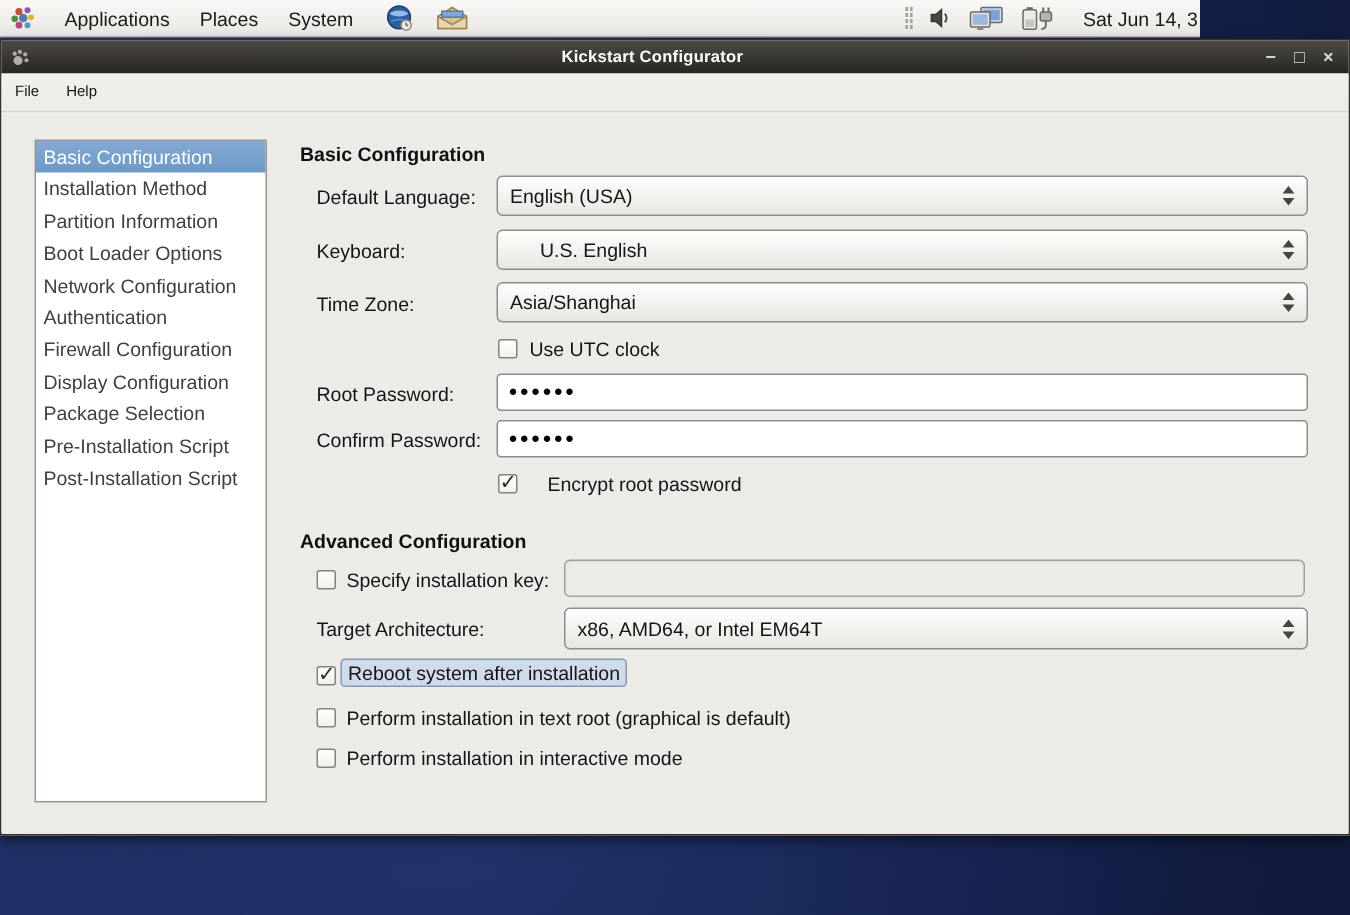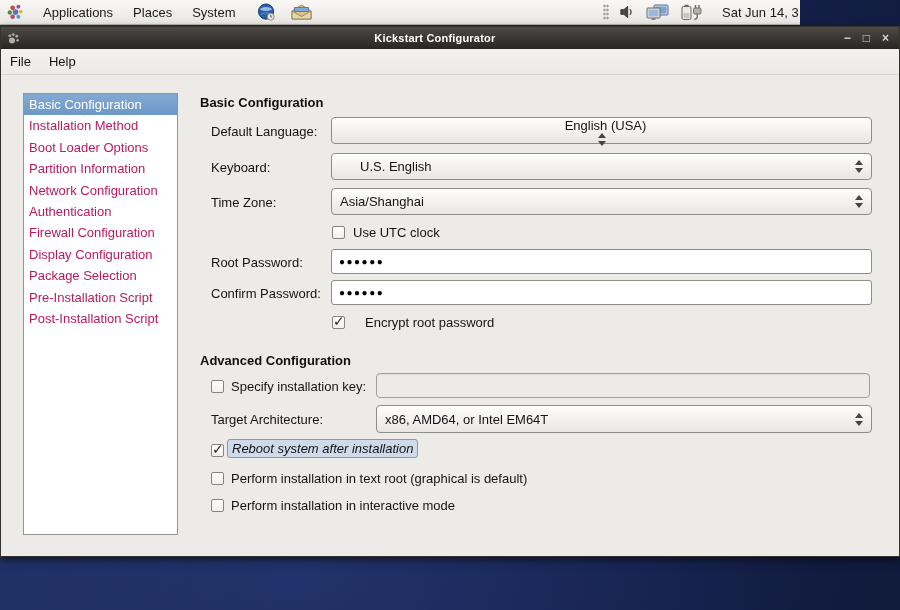--- a/index.html
+++ b/index.html
@@ -38,32 +38,32 @@
     background:linear-gradient(#4d4a45,#282623);
     color:#fff;
   }
   .titlebar-icon{margin:0 6px;display:flex;align-items:center;}
   .title{flex:1;text-align:center;font-weight:bold;font-size:11px;letter-spacing:.2px;}
   .win-btns{display:flex;align-items:center;gap:12px;padding-right:10px;color:#d8d6d1;font-size:12px;font-weight:bold;}
   .win-btn{cursor:default;line-height:1;}
   .menubar{
     height:25px;background:linear-gradient(#f3f1ee,#edebe8);
     border-bottom:1px solid #d8d5cf;
-    display:flex;align-items:center;font-size:13px;color:#121212;text-align:right;
+    display:flex;align-items:center;font-size:10px;color:#121212;text-align:right;
   }
   .menubar-item{padding:0 9px;height:100%;display:flex;align-items:center;}
   .content{position:relative;height:480px;background:#edebe8;}
   
   .sidebar{
     position:absolute;left:22px;top:18px;width:153px;height:440px;
     background:#fff;border:1px solid #97948f;
   }
   .side-item{
     height:21.4px;line-height:21.4px;padding-left:5px;
-    font-size:13px;color:#be185d;white-space:nowrap;cursor:default;
+    font-size:13px;color:#404040;white-space:nowrap;cursor:default;
   }
   .side-item.selected{
     background:linear-gradient(#84aad4,#6c98c6);color:#ffffff;
   }
   
   .h-section{position:absolute;left:199px;font-size:13px;font-weight:bold;color:#101010;}
   .flabel{position:absolute;font-size:13px;color:#141414;white-space:nowrap;}
   .combo{
     position:absolute;height:27px;box-sizing:border-box;
     border:1px solid #8f8d87;border-radius:4px;
@@ -89,21 +89,20 @@
   }
   .checkbox[data-checked="true"]::after{
     content:"✓";position:absolute;left:0px;top:-4px;
     font-size:14px;font-weight:bold;color:#2c2a27;
   }
   .cblabel{position:absolute;font-size:13px;color:#141414;white-space:nowrap;}
   .focus-label{
     position:absolute;font-size:13px;color:#141414;white-space:nowrap;
     background:#cfdaeb;border:1px solid #8398ba;border-radius:3px;
     padding:1px 4px;
-    font-style:italic;
   }
 </style>
 </head>
 <body>
 
 <div class="panel">
   <div class="panel-left">
     <span class="panel-logo">
       <svg width="19" height="19" viewBox="0 0 20 20">
         <circle cx="7" cy="5" r="2.5" fill="#c94b38"></circle>
@@ -191,35 +190,35 @@
   <div class="menubar">
     <span class="menubar-item">File</span>
     <span class="menubar-item">Help</span>
   </div>
 
   <div class="content">
 
     <div class="sidebar">
       <div class="side-item selected">Basic Configuration</div>
       <div class="side-item">Installation Method</div>
+      <div class="side-item">Partition Information</div>
       <div class="side-item">Boot Loader Options</div>
-      <div class="side-item">Partition Information</div>
       <div class="side-item">Network Configuration</div>
       <div class="side-item">Authentication</div>
       <div class="side-item">Firewall Configuration</div>
       <div class="side-item">Display Configuration</div>
       <div class="side-item">Package Selection</div>
       <div class="side-item">Pre-Installation Script</div>
       <div class="side-item">Post-Installation Script</div>
     </div>
 
     <div class="h-section" style="top:20px;">Basic Configuration</div>
 
     <div class="flabel" style="left:210px;top:49px;">Default Language:</div>
-    <div class="combo" style="left:330px;top:42px;width:541px;flex-direction:column;">
+    <div class="combo" style="left:330px;top:42px;width:541px;">
       <span class="combo-value">English (USA)</span>
       <span class="spin">
           <span class="arr-up"></span>
           <span class="arr-down"></span>
         </span>
     </div>
 
     <div class="flabel" style="left:210px;top:85px;">Keyboard:</div>
     <div class="combo" style="left:330px;top:78px;width:541px;padding-left:20px;">
       <span class="combo-value">U.S. English</span>

